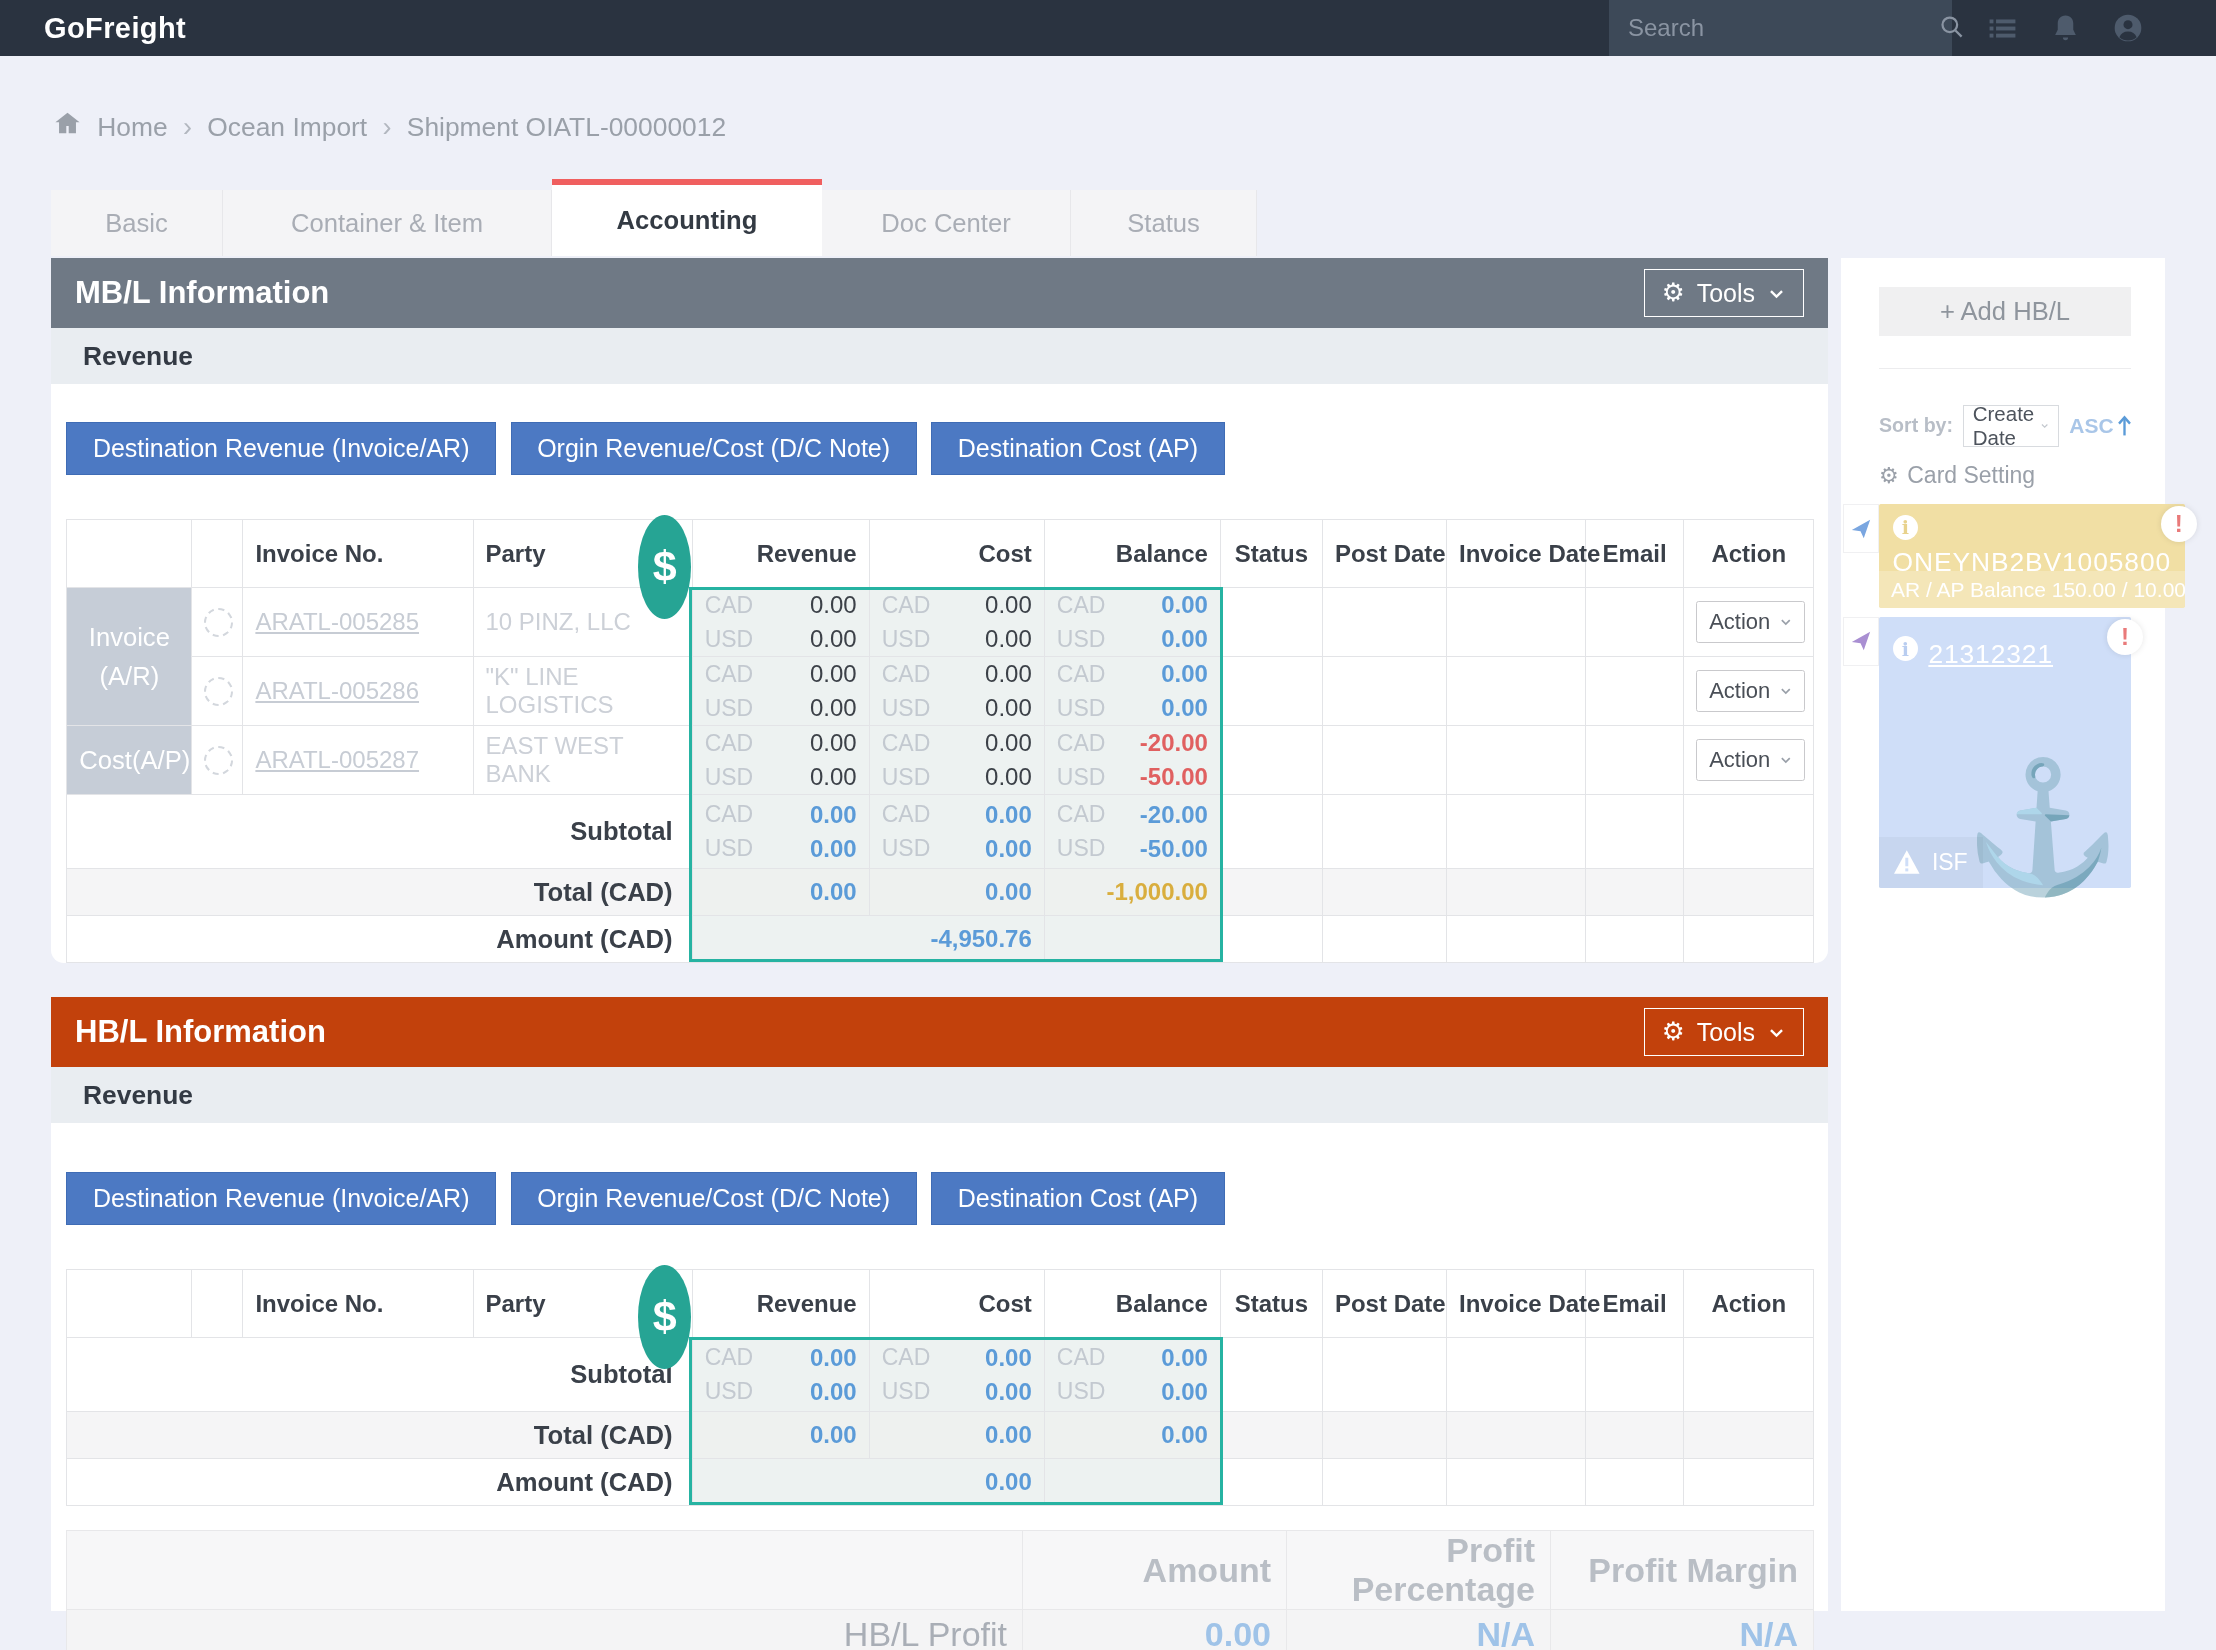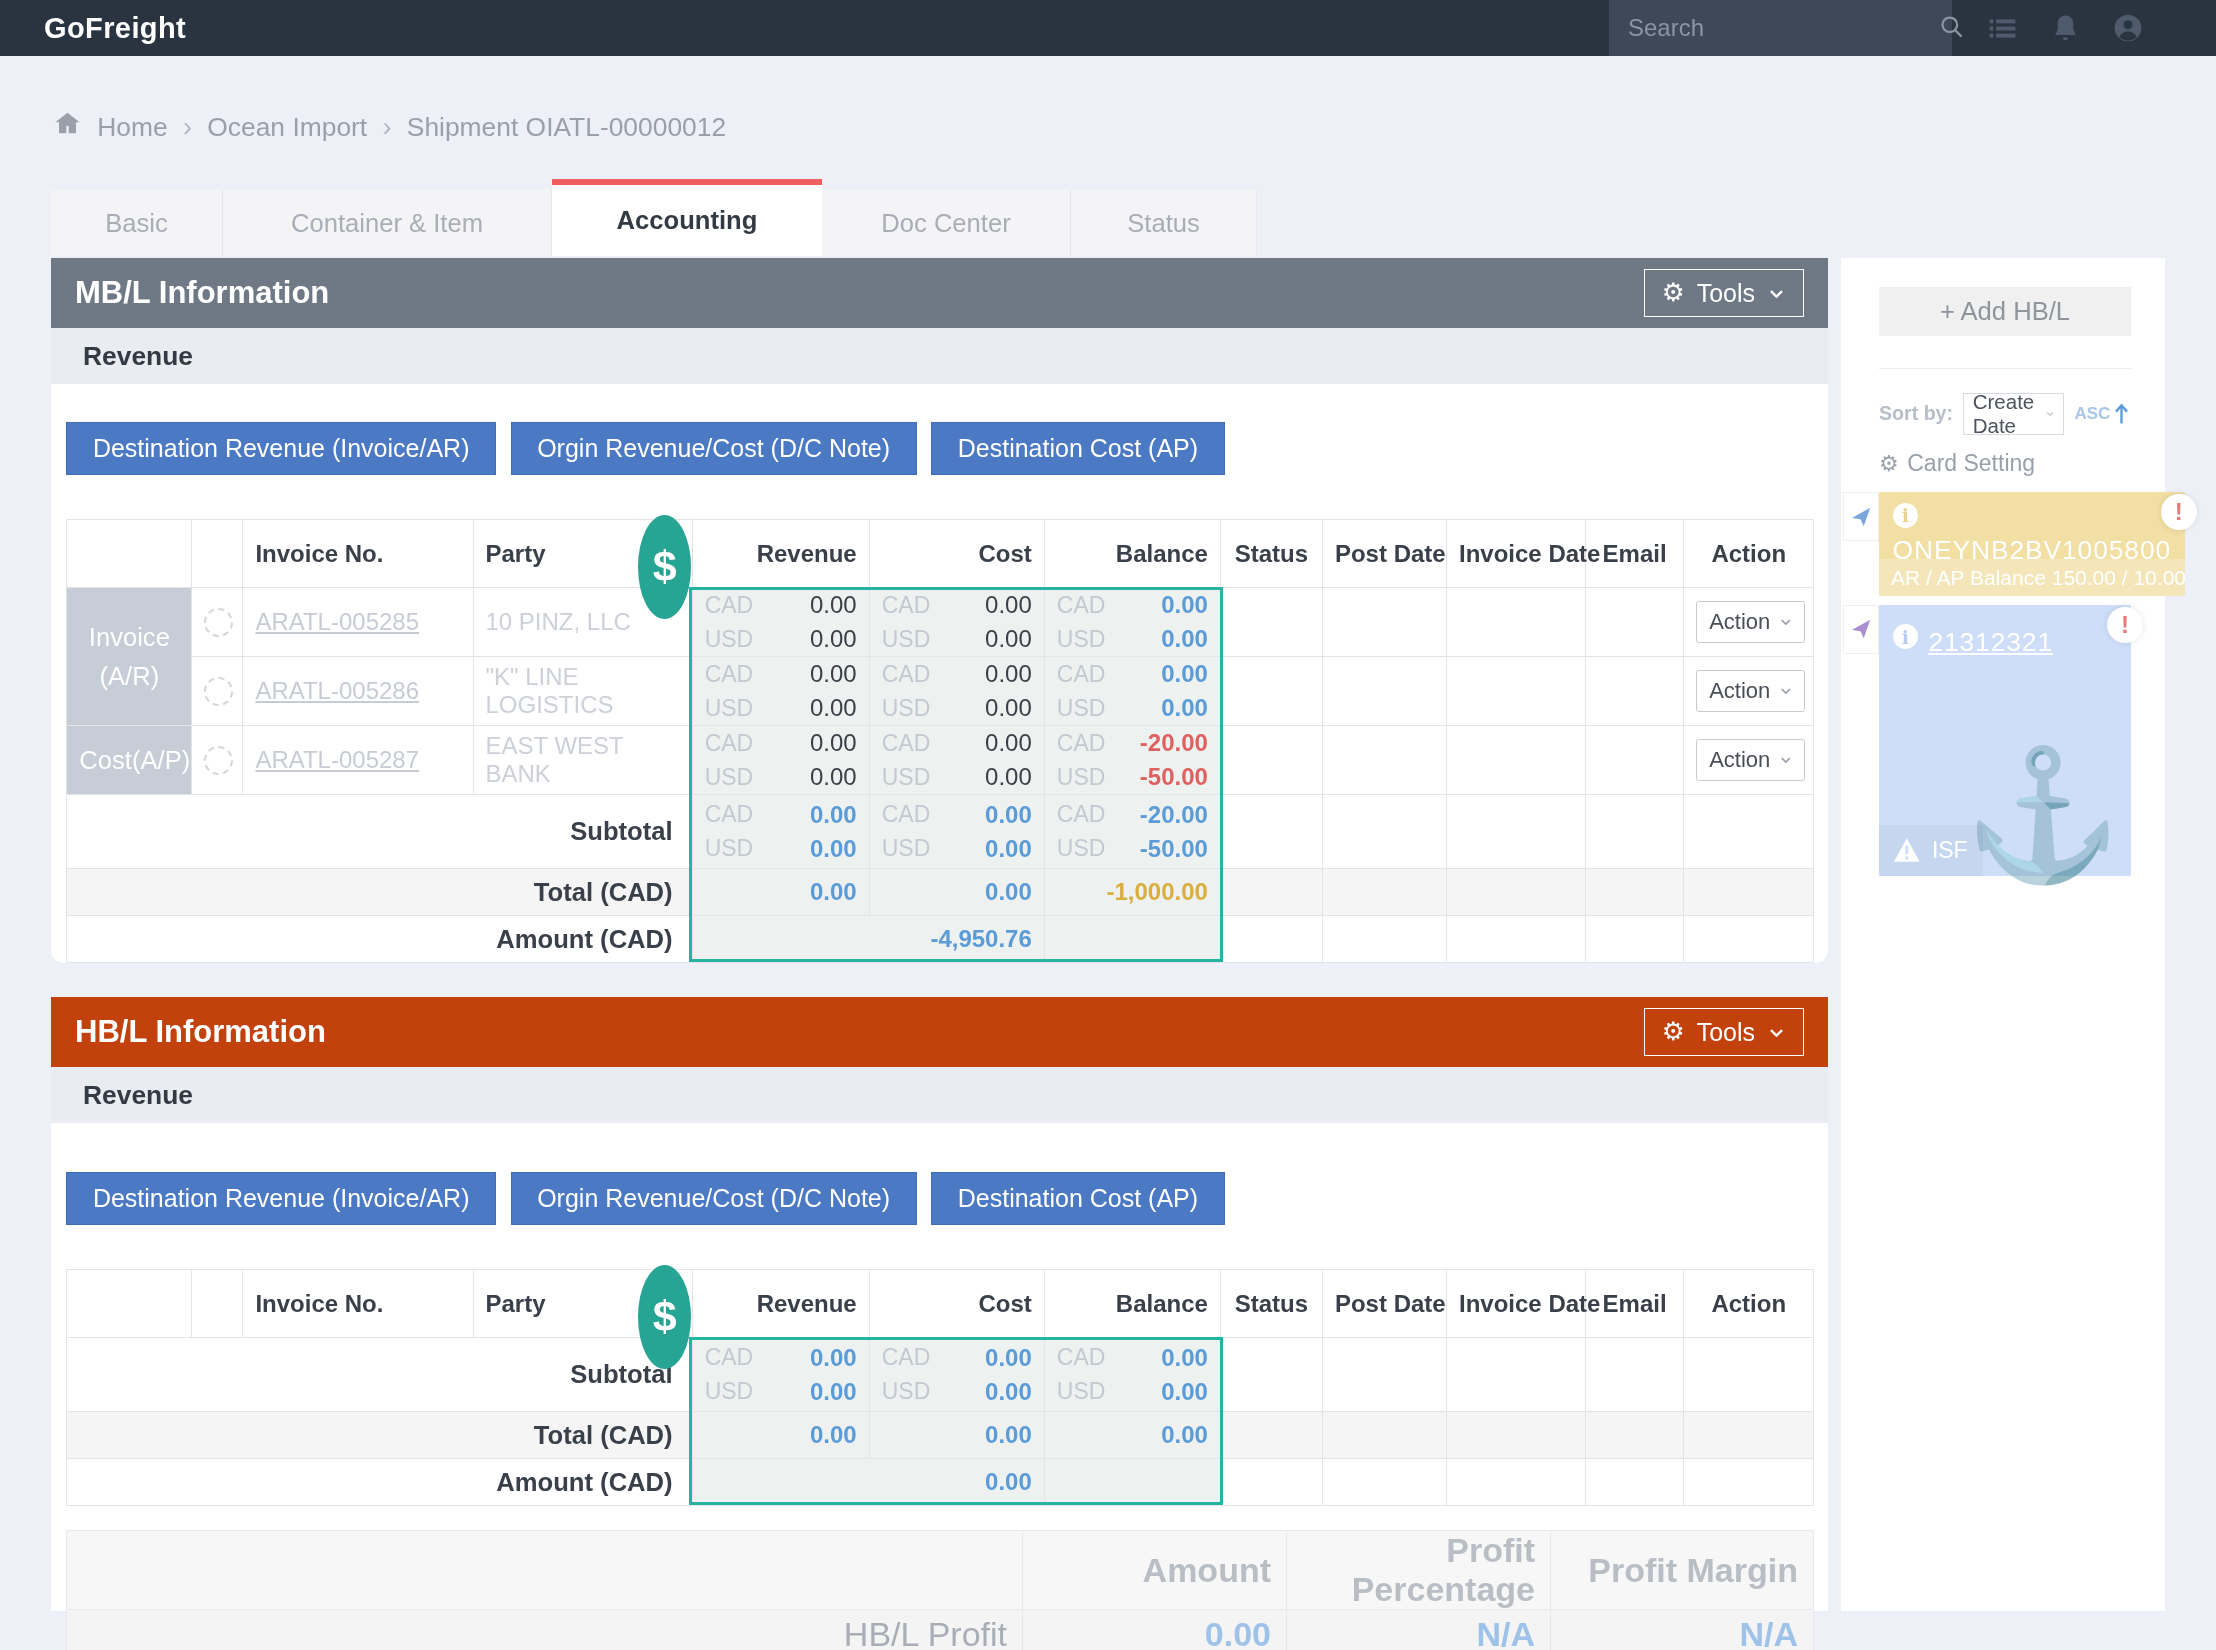--- a/index.html
+++ b/index.html
@@ -81,24 +81,24 @@
   table.profit th, table.profit td { border:0.9px solid #e8e8ea; padding:0 15.3px; }
   table.profit thead th { height:47px; background:#f7f7f8; color:#b9bec5; font-weight:bold; text-align:right; }
   table.profit tbody td { height:49px; background:#f4f4f5; }
   .profit-label { text-align:right; color:#a9aeb6; }
   .profit-val { text-align:right; color:#9fc3e8; font-weight:bold; }
 
   
   #sidebar { left:1841px; top:258px; width:324px; height:1353px; background:#fff; position:absolute; padding:29px 34px 0 38px; }
   .add-btn { width:100%; height:49px; background:#f0f0f1; border:none; color:#8f959d; font-size:25.6px; cursor:pointer; font-family:inherit; }
   .divider { height:0.9px; background:#ececee; margin-top:32px; }
-  .sort-row { margin-top:24px; display:flex; align-items:center; gap:10.2px; }
+  .sort-row { margin-top:36px; display:flex; align-items:center; gap:10.2px; }
   .sort-label { color:#b8bec7; font-size:19.6px; font-weight:bold; white-space:nowrap; }
   .sort-select { width:130px; height:42px; border:0.9px solid #d8dbdf; background:#fff; display:flex; align-items:center; justify-content:space-between; padding:0 8.5px; color:#4d535c; font-size:20.5px; cursor:pointer; }
-  .asc { color:#a9c6e8; font-weight:bold; font-size:17px; display:flex; align-items:center; gap:1.7px; cursor:pointer; }
+  .asc { color:#a9c6e8; font-weight:bold; font-size:21px; display:flex; align-items:center; gap:1.7px; cursor:pointer; }
   .card-setting { margin-top:15.3px; display:flex; align-items:center; gap:8.5px; color:#9aa0a9; font-size:23px; cursor:pointer; }
   .hbl-cards { margin-top:15.3px; margin-left:-36px; display:flex; flex-direction:column; gap:8.5px; }
   .card-row { display:flex; align-items:flex-start; }
   .send-btn { width:36px; height:49px; background:#fff; border:0.9px solid #f0f0f2; display:flex; align-items:center; justify-content:center; flex:none; cursor:pointer; }
   .hbl-mini-card { flex:1; position:relative; border-radius:1.7px; padding:10.2px 13.6px; cursor:pointer; }
   .card-yellow { background:#f1dfa4; height:104px; }
   .card-blue { background:#cfdef8; height:271px; }
   .info-icon { width:25.6px; height:25.6px; border-radius:50%; background:#fff; display:inline-flex; align-items:center; justify-content:center; font-size:19px; font-weight:bold; font-family:"DejaVu Serif", serif; flex:none; }
   .info-icon::before { content:"i"; }
   .card-yellow .info-icon { color:#ecd златo; color:#e8d28c; }

